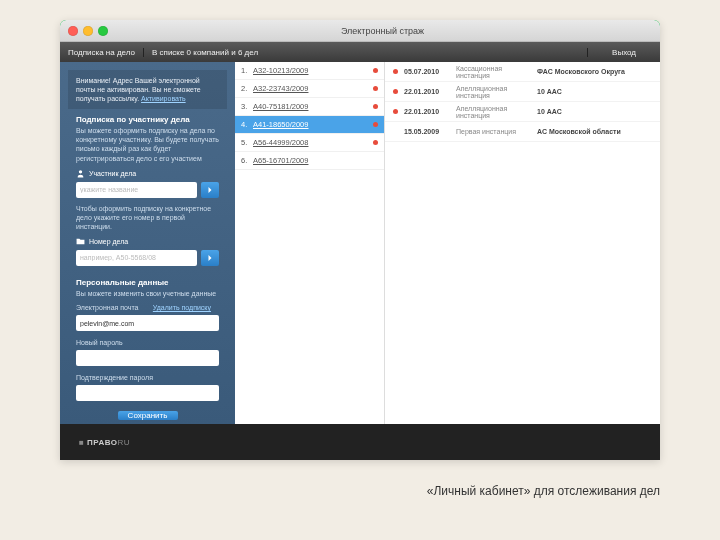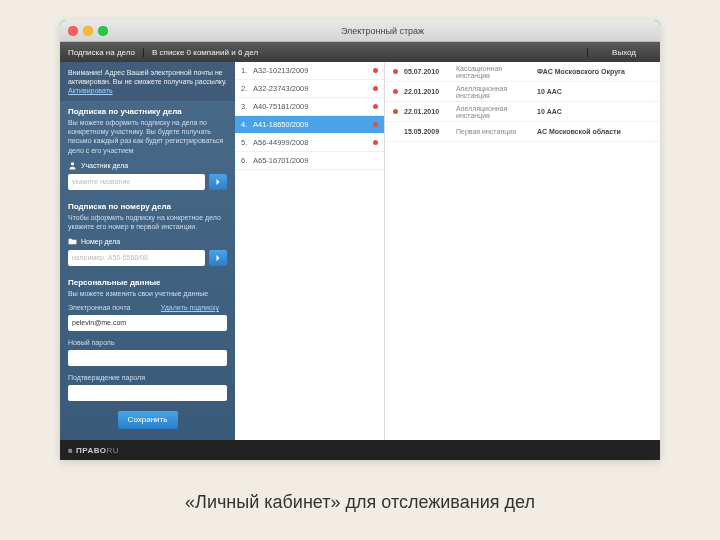--- a/index.html
+++ b/index.html
@@ -8,54 +8,54 @@
   .window { width: 600px; height: 440px; background: #22c55e; border-radius: 6px 6px 0 0; box-shadow: 0 2px 8px rgba(0,0,0,0.15); overflow: hidden; display: flex; flex-direction: column; justify-content: flex-end; }
   .titlebar { height: 22px; background: linear-gradient(#e9e9e9,#d5d5d5); display: flex; align-items: center; padding: 0 8px; border-top-left-radius: 6px; border-top-right-radius: 6px; border-bottom: 1px solid #bbb; }
   .tldot { width: 10px; height: 10px; border-radius: 50%; margin-right: 5px; box-shadow: inset 0 0 1px rgba(0,0,0,0.4); }
   .d-red { background: #ff5f57; } .d-yel { background: #ffbd2e; } .d-grn { background: #28c940; }
   .titlebar-title { flex: 1; text-align: center; font-size: 9px; color: #444; }
   .menubar { height: 20px; background: linear-gradient(#5a5a5a,#3a3a3a); display: flex; align-items: center; font-size: 8px; color: #eee; }
   .menubar .m-left { padding: 0 8px; border-right: 1px solid #222; }
   .menubar .m-mid { padding: 0 8px; flex: 1; }
   .menubar .m-right { padding: 0 24px; border-left: 1px solid #222; }
   .content { flex: 1; display: flex; min-height: 0; }
-  .sidebar { width: 175px; background: linear-gradient(#4a6a8a,#3a5a7a); color: #e8eef5; font-size: 7px; padding: 0; overflow: hidden; display: flex; flex-direction: column; }
+  .sidebar { width: 175px; background: linear-gradient(#4a6a8a,#3a5a7a); color: #e8eef5; font-size: 7px; padding: 8px; overflow: hidden; display: flex; flex-direction: column; }
   .sb-warn { background: rgba(0,0,0,0.12); padding: 6px 8px; line-height: 1.3; }
   .sb-warn a { color: #9fd3ff; text-decoration: underline; }
   .sb-section-h { font-size: 8px; font-weight: bold; padding: 6px 8px 2px 8px; color: #fff; }
   .sb-text { padding: 0 8px 4px 8px; line-height: 1.3; color: #cfdeed; }
   .sb-label { display: flex; align-items: center; gap: 4px; padding: 2px 8px; font-size: 7px; color: #fff; }
   .sb-label svg { width: 9px; height: 9px; fill: #fff; }
   .sb-row { display: flex; gap: 4px; padding: 2px 8px 6px 8px; align-items: center; }
   .sb-input { flex: 1; height: 16px; border: none; border-radius: 2px; font-size: 7px; padding: 0 4px; background: #fff; color: #333; }
   .sb-input::placeholder { color: #bbb; }
   .sb-go { width: 18px; height: 16px; background: linear-gradient(#4aa3e8,#2a7fc8); border-radius: 2px; display: flex; align-items: center; justify-content: center; cursor: pointer; }
   .sb-go svg { width: 8px; height: 8px; fill: #fff; }
   .sb-link { color: #9fd3ff; text-decoration: underline; font-size: 7px; padding: 0 8px; text-align: right; cursor: pointer; }
   .sb-inline { display: flex; justify-content: space-between; align-items: center; padding: 2px 8px; }
   .sb-small { font-size: 7px; color: #cfdeed; }
   .sb-save { width: 60px; height: 18px; margin: 4px auto 0 auto; background: linear-gradient(#4aa3e8,#2a7fc8); border-radius: 2px; display: flex; align-items: center; justify-content: center; font-size: 8px; color: #fff; cursor: pointer; }
   .caselist { width: 150px; border-right: 1px solid #ddd; background: #fff; }
   .case-item { display: flex; align-items: center; height: 18px; padding: 0 6px; font-size: 7.5px; color: #555; border-bottom: 1px solid #f0f0f0; cursor: pointer; }
   .case-item.sel { background: #4aa3e8; color: #fff; }
   .case-num { width: 12px; color: inherit; }
-  .case-code { flex: 1; color: inherit; }
+  .case-code { flex: 1; color: inherit; text-decoration: underline; }
   .case-dot { width: 5px; height: 5px; border-radius: 50%; background: #e74c3c; margin-left: auto; }
   .detail { flex: 1; background: #fff; }
   .detail-open { font-size: 7.5px; color: #4aa3e8; padding: 4px 8px; cursor: pointer; border-bottom: 1px solid #eee; }
   .detail-row { display: flex; align-items: center; height: 20px; padding: 0 8px; font-size: 7px; border-bottom: 1px solid #f2f2f2; gap: 6px; }
   .detail-row .ddot { width: 5px; height: 5px; border-radius: 50%; background: #e74c3c; flex-shrink: 0; }
   .detail-row.noev .ddot { visibility: hidden; }
   .d-date { width: 46px; font-weight: bold; color: #444; }
   .d-inst { flex: 1; color: #888; }
   .d-court { width: 115px; font-weight: bold; color: #444; }
-  .footer { height: 20px; background: #222; display: flex; align-items: center; padding: 0 8px; }
+  .footer { height: 36px; background: #222; display: flex; align-items: center; padding: 0 19px; }
   .footer-logo { font-size: 8px; color: #888; letter-spacing: 0.5px; }
   .footer-logo b { color: #ccc; }
-  .caption { text-align: center; font-size: 18px; color: #333; margin-top: 32px; }
+  .caption { text-align: right; font-size: 12px; color: #333; margin-top: 24px; }
 </style>
 </head>
 <body>
 
 <div class="slide">
   <div class="window">
 
     <div class="titlebar">
       <div class="tldot d-red"></div>
       <div class="tldot d-yel"></div>
@@ -87,21 +87,20 @@
         </div>
         <div class="sb-row">
           <input class="sb-input" placeholder="укажите название" style="">
           <div class="sb-go">
             <svg viewBox="0 0 16 16">
                 <path d="M5 2l6 6-6 6z"></path>
               </svg>
           </div>
         </div>
 
-        <div class="sb-section-h">Подписка по номеру дела</div>
         <div class="sb-text">Чтобы оформить подписку на конкретное дело укажите его номер в первой инстанции.</div>
         <div class="sb-label">
           <svg viewBox="0 0 16 16">
               <path d="M1 3h5l2 2h7v8H1z"></path>
             </svg>
           <span>Номер дела</span>
         </div>
         <div class="sb-row">
           <input class="sb-input" placeholder="например, А50-5568/08" style="">
           <div class="sb-go">

